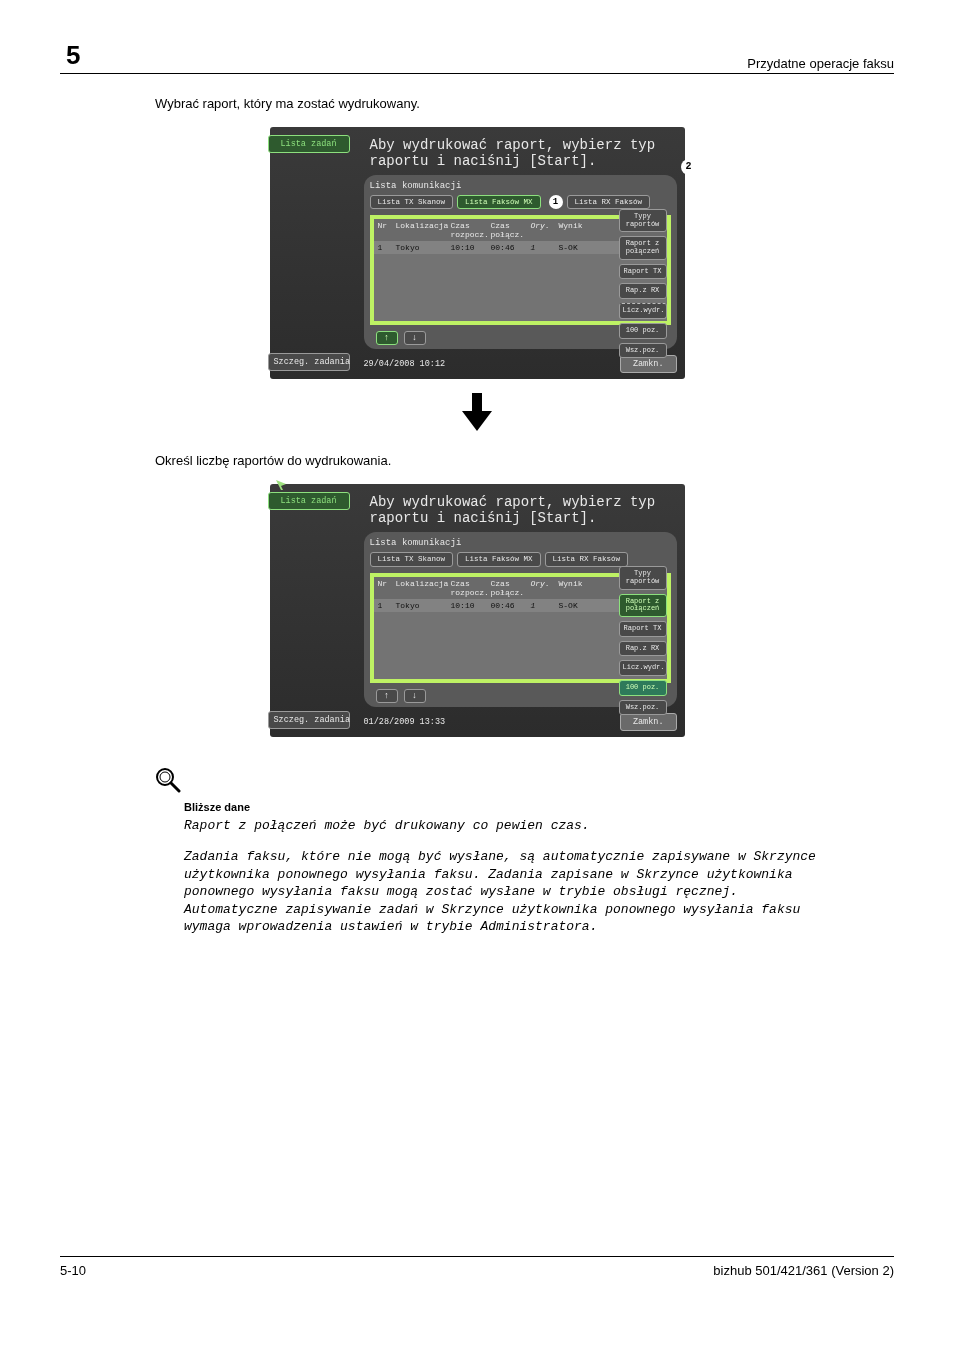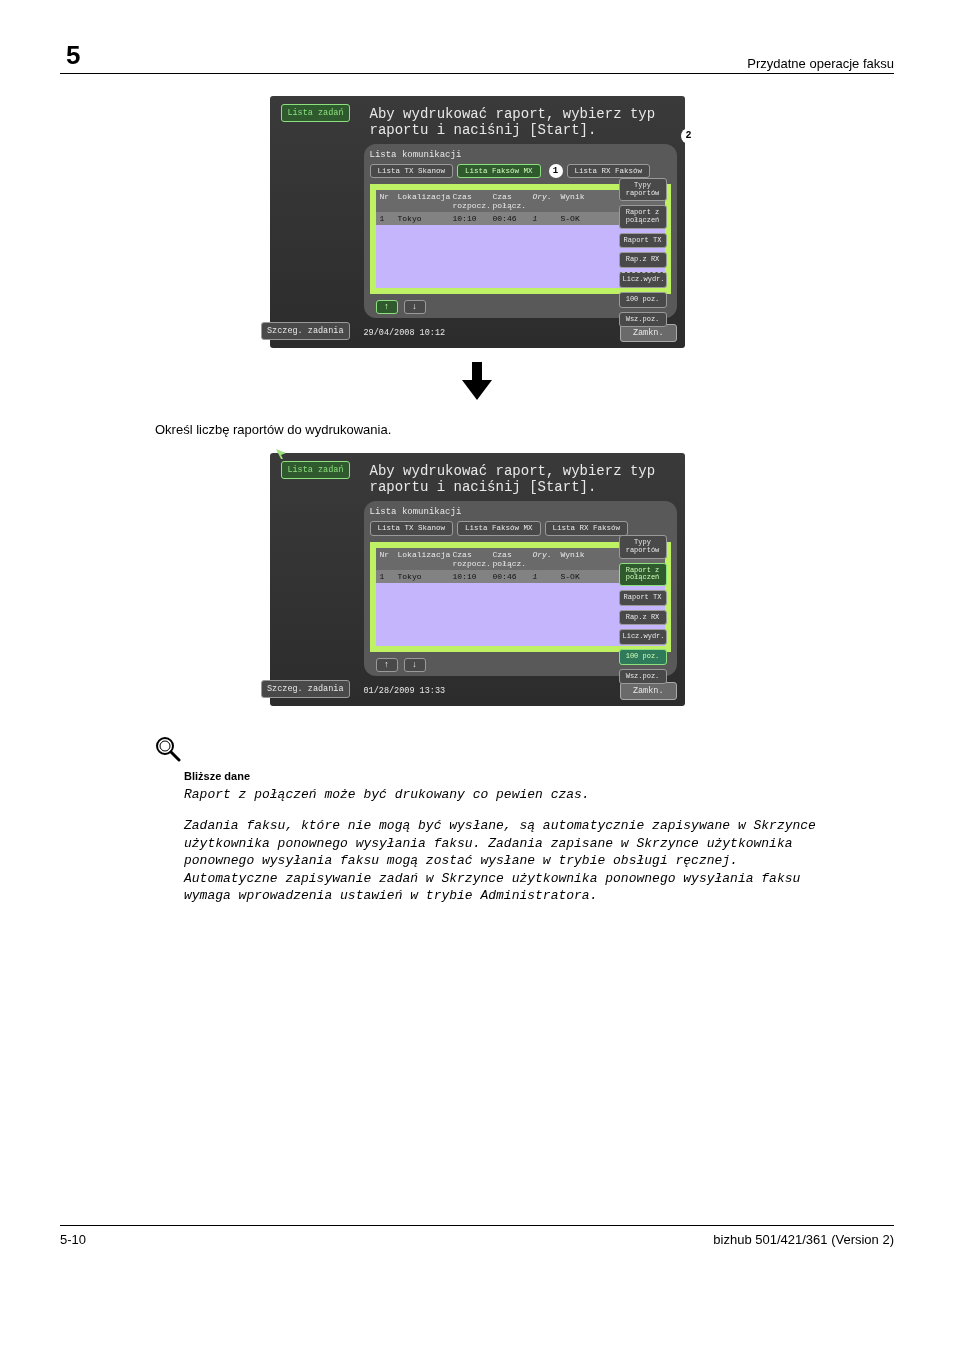--- a/index.html
+++ b/index.html
@@ -48,21 +48,20 @@
   }
   .left-stack {
     position: absolute;
     left: -2px;
     top: 8px;
     bottom: 8px;
     width: 82px;
     display: flex;
     flex-direction: column;
     justify-content: space-between;
-    align-items: flex-end;
   }
   .soft-btn {
     border: 1px solid #9a9a9a;
     border-radius: 3px;
     padding: 3px 5px;
     font-size: 8.5px;
     background: #494949;
     color: #e8e8e8;
     text-align: center;
     white-space: nowrap;
@@ -119,22 +118,22 @@
     border-radius: 50%;
     background: #fff;
     color: #000;
     font-size: 9px;
     font-weight: 700;
     text-align: center;
     line-height: 14px;
     margin-left: 4px;
   }
   .list-area {
-    background: #c4b5fd;
-    border: 6px solid #bef264;
+    background: #737373;
+    border: 4px solid #bef264;
     height: 110px;
     position: relative;
   }
   .hdr-row, .data-row {
     display: flex;
     font-size: 8px;
     padding: 2px 4px;
   }
   .hdr-row {
     background: #6a6a6a;
@@ -252,20 +251,21 @@
 </style>
 </head>
 <body>
 
 <div class="page">
   <div class="top-bar">
     <span class="chap-num">5</span>
     <span class="top-right">Przydatne operacje faksu</span>
   </div>
 
+  <p class="body-text">Wybrać raport, który ma zostać wydrukowany.</p>
 
   <div class="screen-block">
     <div class="screen">
       <span class="callout-ext">2</span>
       <div class="left-stack">
         <span class="soft-btn green">Lista zadań</span>
         <span class="soft-btn">Szczeg. zadania</span>
       </div>
       <div class="screen-inner">
         <p class="instr">Aby wydrukować raport, wybierz typ raportu i naciśnij [Start].</p>

